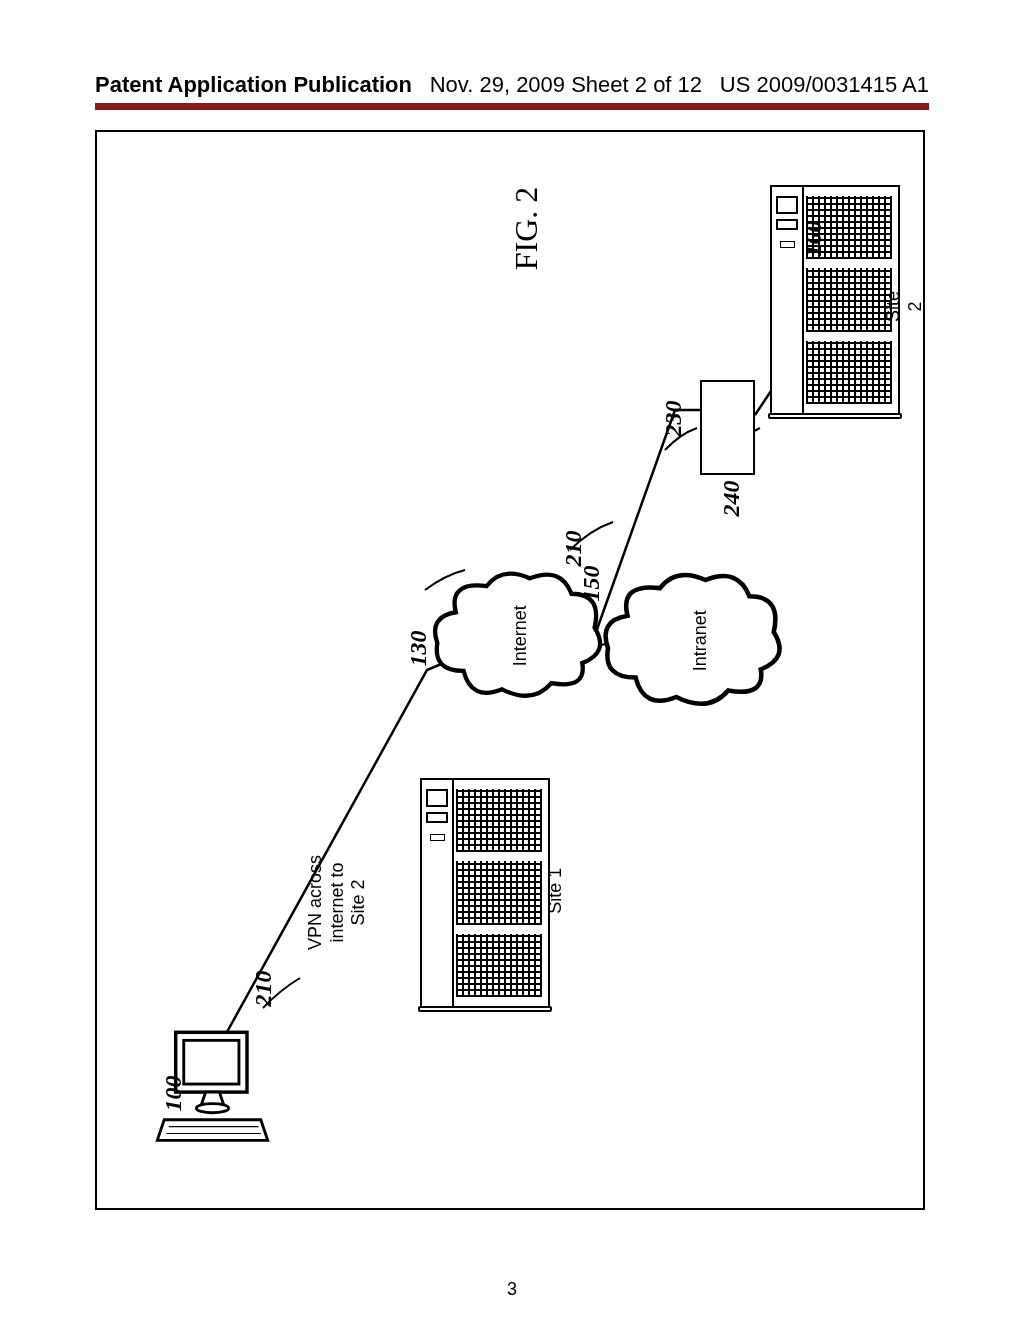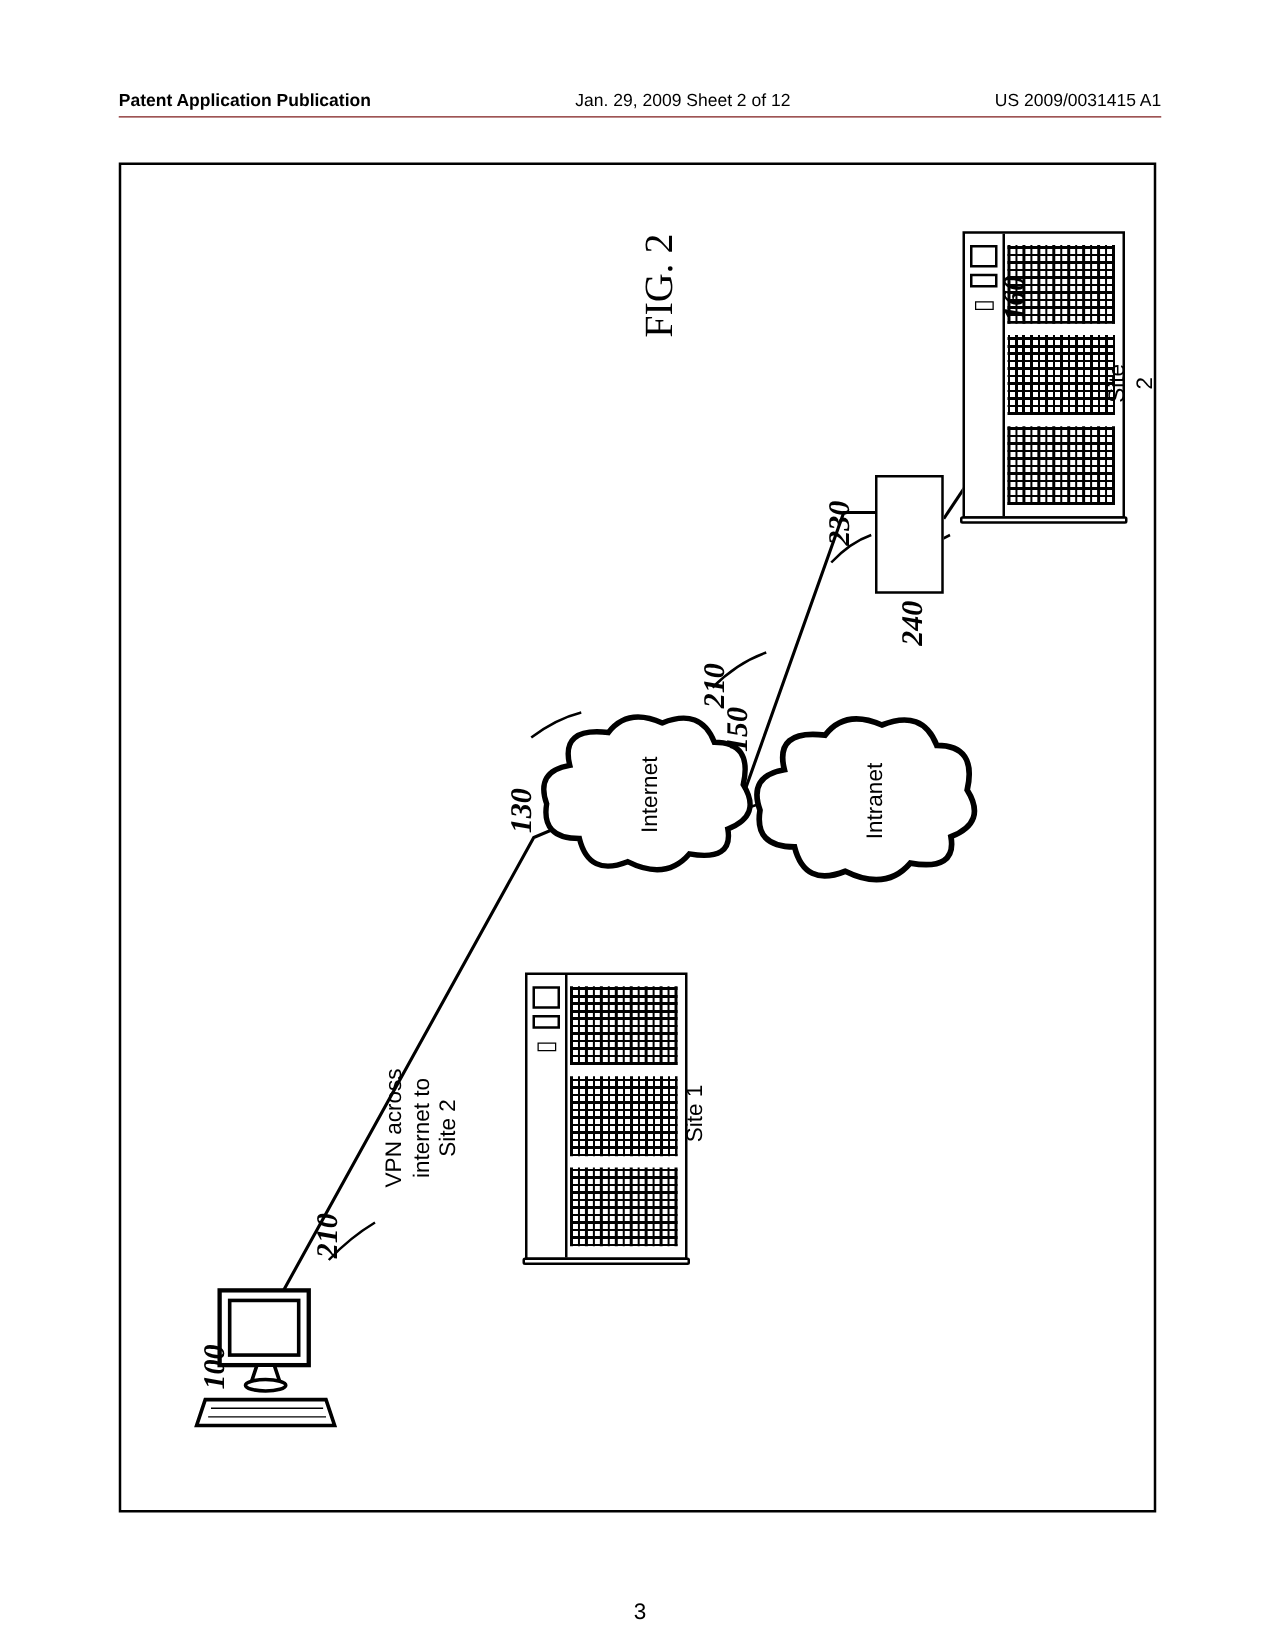--- a/index.html
+++ b/index.html
@@ -10,23 +10,23 @@
       font-family: Arial, sans-serif;
       position: relative;
     }
     .header {
       position: absolute;
       top: 72px;
       left: 95px;
       right: 95px;
       display: flex;
       justify-content: space-between;
-      border-bottom: 1px solid #7f1d1d;
+      border-bottom: 7px solid #7f1d1d;
       padding-bottom: 5px;
-      font-size: 14px;
+      font-size: 22px;
     }
     .header-left { font-weight: bold; }
     .header-center { }
     .header-right { font-weight: normal; }
     
     .diagram-frame {
       position: absolute;
       top: 130px;
       left: 95px;
       width: 830px;
@@ -160,21 +160,21 @@
       left: 50%;
       transform: translateX(-50%);
       font-size: 18px;
     }
   </style>
 </head>
 <body>
 
 <div class="header">
   <span class="header-left">Patent Application Publication</span>
-  <span class="header-center">Jan. 29, 2009  Sheet 2 of 12</span>
+  <span class="header-center">Nov. 29, 2009  Sheet 2 of 12</span>
   <span class="header-right">US 2009/0031415 A1</span>
 </div>
 
 <div class="diagram-frame"></div>
 
 <div class="canvas">
 
   <div class="fig-title rotated">FIG. 2</div>
 
   <svg class="connector" style="left:0; top:0; width:830px; height:1080px;">

